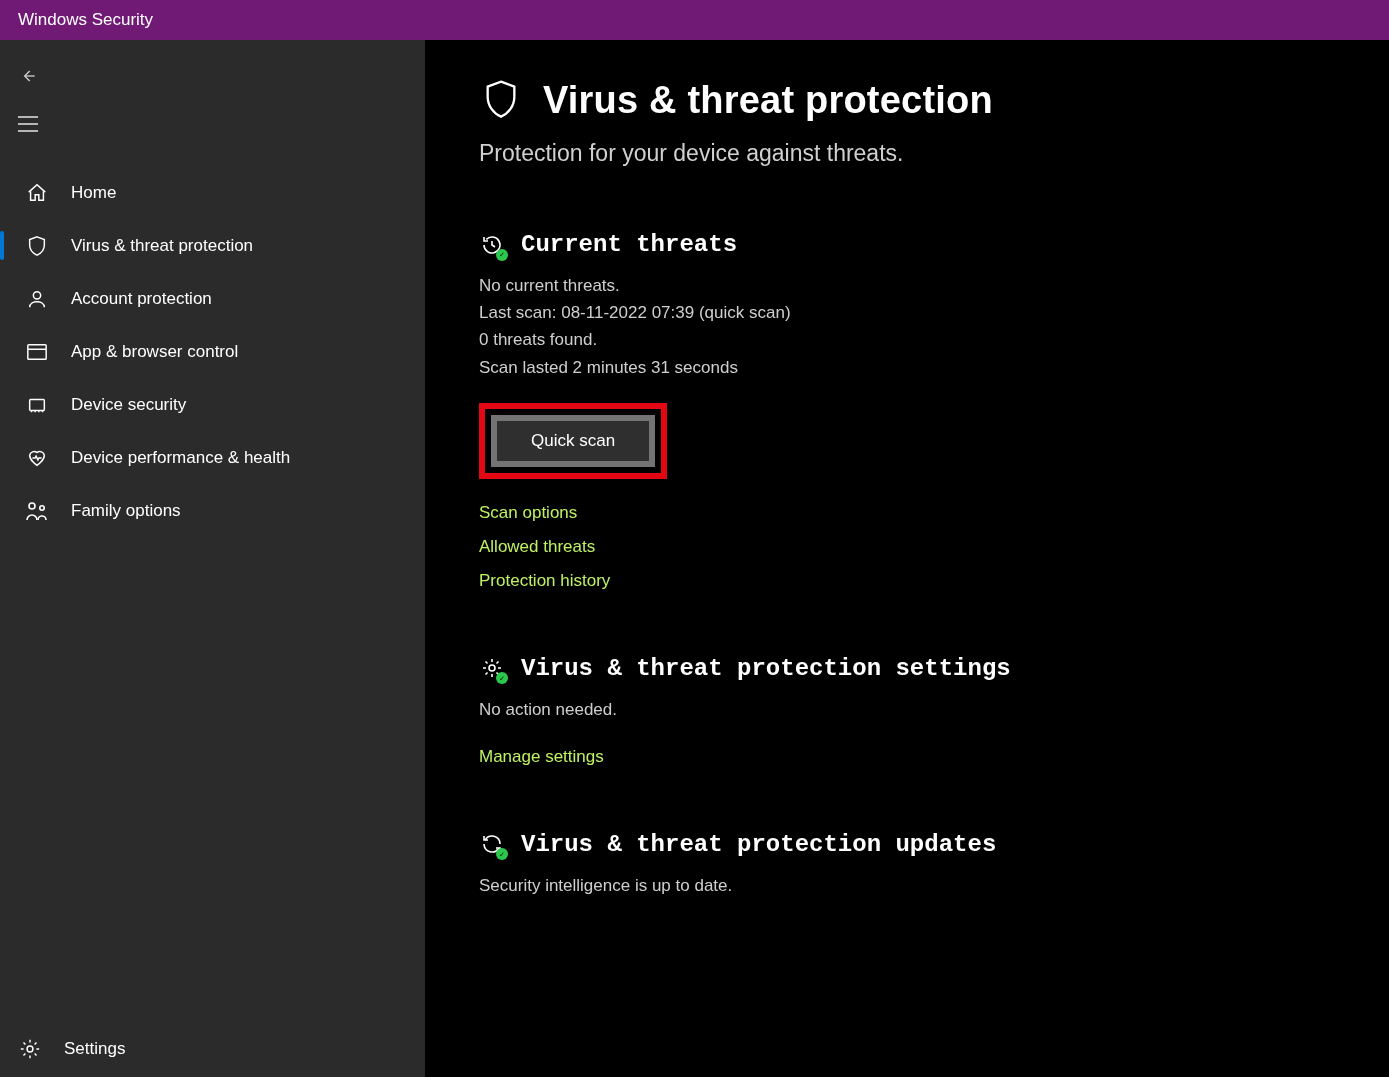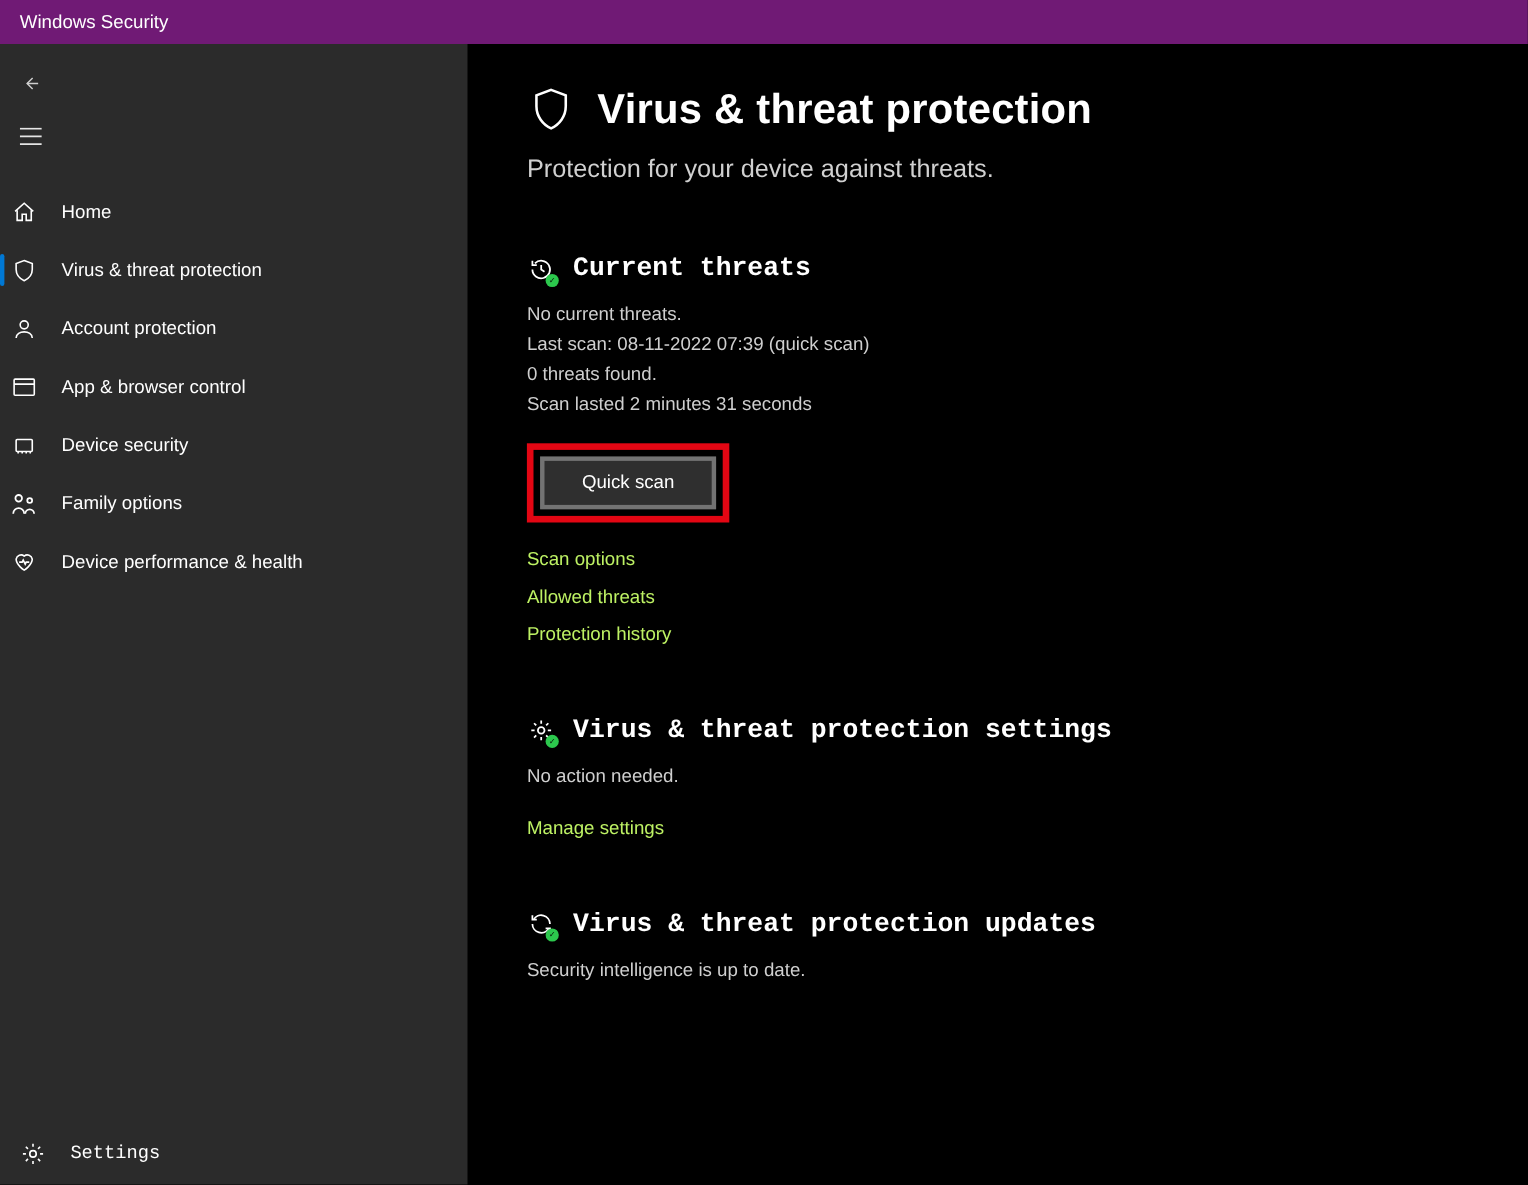--- a/index.html
+++ b/index.html
@@ -54,21 +54,21 @@
     box-sizing: border-box;
     cursor: pointer;
   }
   .nav {
     margin-top: 18px;
   }
   .nav-item {
     height: 53px;
     display: flex;
     align-items: center;
-    padding-left: 10px;
+    padding-left: 25px;
     cursor: pointer;
     position: relative;
     font-size: 17px;
     color: #fff;
   }
   .nav-item .nav-icon {
     width: 24px;
     height: 24px;
     display: flex;
     align-items: center;
@@ -80,21 +80,20 @@
     position: absolute;
     left: 0;
     top: 12px;
     bottom: 12px;
     width: 4px;
     background: #0078d4;
     border-radius: 2px;
   }
   .sb-bottom {
     margin-top: auto;
-    font-family: Liberation Mono, monospace;
   }
   .settings-item {
     height: 56px;
     display: flex;
     align-items: center;
     padding-left: 18px;
     cursor: pointer;
     font-size: 17px;
   }
   .settings-item .nav-icon {
@@ -165,21 +164,21 @@
 
   .highlight-box {
     margin-top: 22px;
     border: 6px solid #e30613;
     display: inline-block;
     padding: 6px;
   }
   .win-btn {
     background: #2f2f2f;
     color: #fff;
-    border: 4px solid #737373;
+    border: 6px solid #737373;
     font-size: 17px;
     padding: 10px 34px;
     cursor: pointer;
     font-family: inherit;
   }
   .link {
     display: block;
     color: #bef264;
     font-size: 17px;
     margin-top: 14px;
@@ -275,38 +274,38 @@
           <svg width="22" height="22" viewBox="0 0 24 24" fill="none" stroke="#fff" stroke-width="1.6">
               <rect x="4" y="6" width="16" height="12" rx="1"></rect>
               <path d="M6 18v2M10 18v2M14 18v2M18 18v2"></path>
             </svg>
         </span>
         <span>Device security</span>
       </div>
 
       <div class="nav-item">
         <span class="nav-icon">
+          <svg width="22" height="22" viewBox="0 0 24 24" fill="none" stroke="#fff" stroke-width="1.6">
+              <path d="M12 20s-8-5-8-11a5 5 0 0 1 8-3 5 5 0 0 1 8 3c0 6-8 11-8 11z"></path>
+              <path d="M7 12h3l1-2 2 4 1-2h3"></path>
+            </svg>
+        </span>
+        <span>Device performance &amp; health</span>
+      </div>
+
+      <div class="nav-item">
+        <span class="nav-icon">
           <svg width="24" height="22" viewBox="0 0 24 22" fill="none" stroke="#fff" stroke-width="1.6">
               <circle cx="7" cy="6" r="3"></circle>
               <circle cx="17" cy="8" r="2.2"></circle>
               <path d="M2 20c0-3 2.5-5 5-5s5 2 5 5"></path>
               <path d="M13 20c0-2.2 1.8-4 4-4s4 1.8 4 4"></path>
             </svg>
         </span>
         <span>Family options</span>
-      </div>
-
-      <div class="nav-item">
-        <span class="nav-icon">
-          <svg width="22" height="22" viewBox="0 0 24 24" fill="none" stroke="#fff" stroke-width="1.6">
-              <path d="M12 20s-8-5-8-11a5 5 0 0 1 8-3 5 5 0 0 1 8 3c0 6-8 11-8 11z"></path>
-              <path d="M7 12h3l1-2 2 4 1-2h3"></path>
-            </svg>
-        </span>
-        <span>Device performance &amp; health</span>
       </div>
     </nav>
 
     <div class="sb-bottom">
       <div class="settings-item">
         <span class="nav-icon">
           <svg width="22" height="22" viewBox="0 0 24 24" fill="none" stroke="#fff" stroke-width="1.6">
               <circle cx="12" cy="12" r="3.2"></circle>
               <path d="M12 2v3M12 19v3M2 12h3M19 12h3M4.9 4.9l2.1 2.1M17 17l2.1 2.1M19.1 4.9L17 7M7 17l-2.1 2.1"></path>
             </svg>

